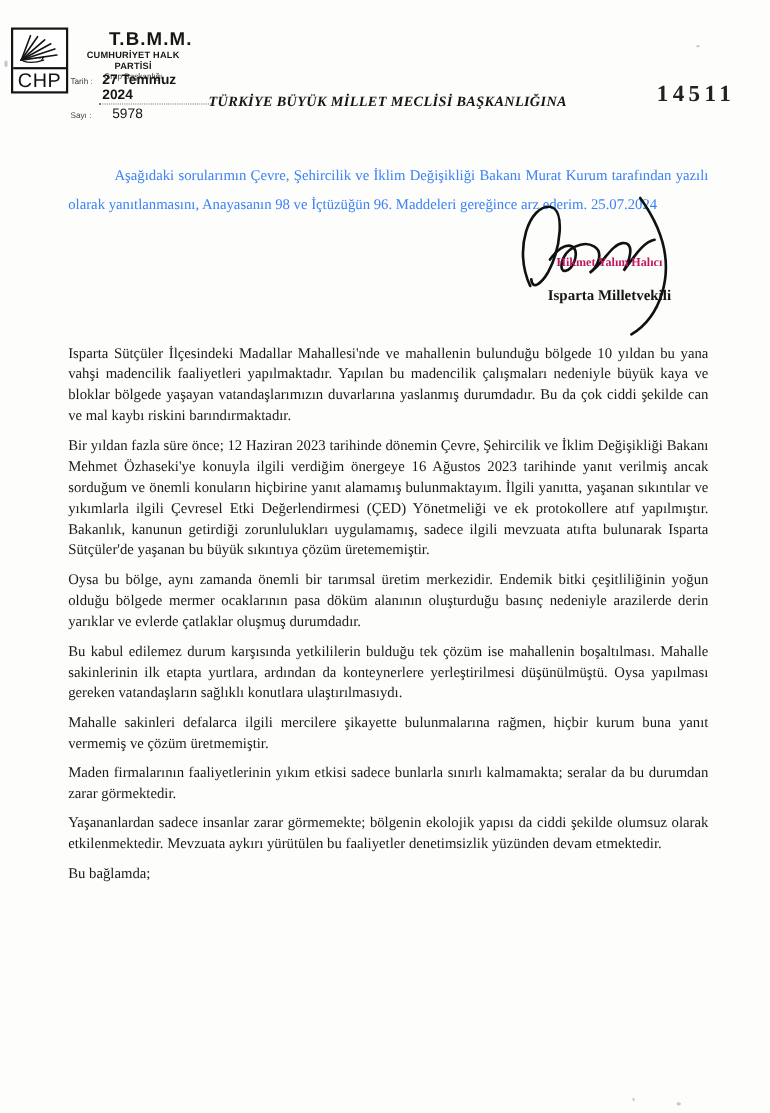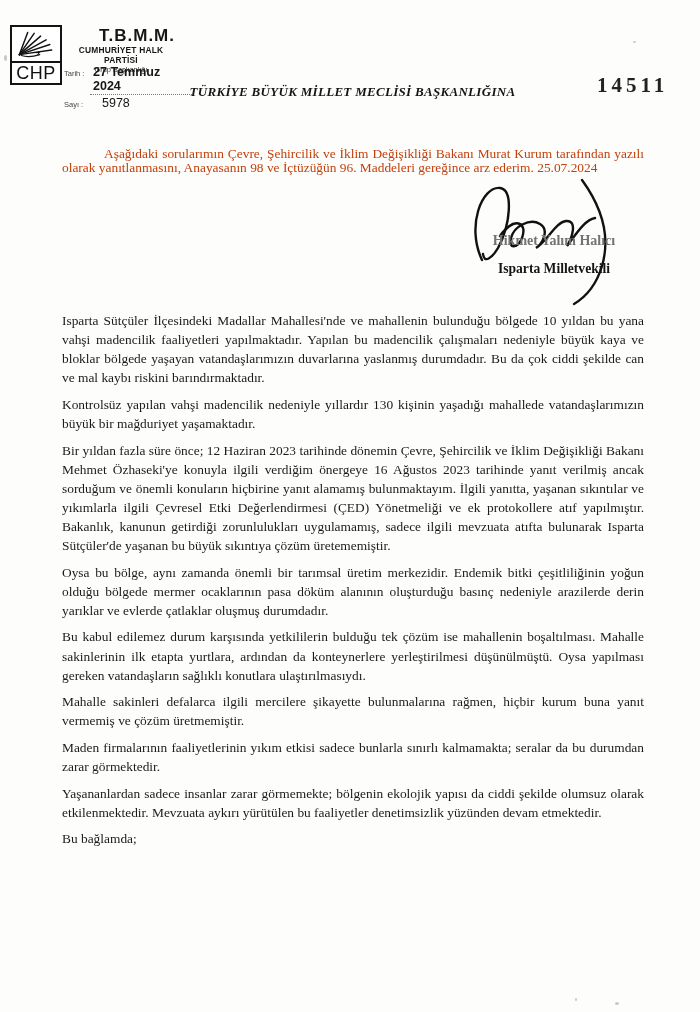--- a/index.html
+++ b/index.html
@@ -44,32 +44,32 @@
     position:absolute;left:100px;right:95px;top:84px;
     text-align:center;font-weight:bold;font-size:13px;letter-spacing:.3px;color:#151515;font-style:italic;
   }
   .doc-number{
     position:absolute;left:597px;top:73px;
     font-size:21px;letter-spacing:4px;color:#222;font-weight:600;
   }
   
   .intro{
     position:absolute;left:62px;right:56px;top:147px;
-    font-size:13.4px;line-height:14px;text-align:justify;text-indent:42px;color:#c2410c;
+    font-size:13.4px;line-height:26px;text-align:justify;text-indent:42px;color:#3b82f6;
   }
   .body-text{position:absolute;left:62px;right:56px;top:311px;}
   .body-text p{
     margin:0 0 7.5px 0;font-size:13.4px;line-height:19.1px;
     text-align:justify;color:#1a1a1a;
   }
   
   .sig-svg{position:absolute;left:456px;top:174px;}
   .sig-name{
     position:absolute;left:448px;top:233px;width:212px;text-align:center;
-    font-weight:bold;font-size:14px;color:#737373;
+    font-weight:bold;font-size:11px;color:#be185d;
   }
   .sig-role{
     position:absolute;left:448px;top:261px;width:212px;text-align:center;
     font-weight:bold;font-size:13.6px;color:#151515;
   }
   
   .speck{position:absolute;background:#9a9a9a;border-radius:50%;opacity:.55;}
   .s1{left:4px;top:55px;width:3px;height:6px;}
   .s2{left:575px;top:998px;width:2px;height:3px;}
   .s3{left:615px;top:1002px;width:4px;height:3px;}
@@ -123,21 +123,20 @@
       <path d="M26,86 C10,52 26,12 44,14 C58,16 54,52 42,74 C36,84 28,90 27,80"></path>
       <path d="M44,62 C58,42 72,48 66,64 C62,74 52,76 55,64 C58,52 74,44 84,50 C94,56 86,70 80,74 C92,66 100,48 110,47 C122,46 116,64 111,72 C119,62 128,46 139,44"></path>
       <path d="M126,6 C142,28 156,58 146,92 C140,112 128,124 118,130"></path>
     </g>
   </svg>
   <div class="sig-name">Hikmet Yalım Halıcı</div>
   <div class="sig-role">Isparta Milletvekili</div>
 
   <div class="body-text">
     <p>Isparta Sütçüler İlçesindeki Madallar Mahallesi'nde ve mahallenin bulunduğu bölgede 10 yıldan bu yana vahşi madencilik faaliyetleri yapılmaktadır. Yapılan bu madencilik çalışmaları nedeniyle büyük kaya ve bloklar bölgede yaşayan vatandaşlarımızın duvarlarına yaslanmış durumdadır. Bu da çok ciddi şekilde can ve mal kaybı riskini barındırmaktadır.</p>
-    <p>Kontrolsüz yapılan vahşi madencilik nedeniyle yıllardır 130 kişinin yaşadığı mahallede vatandaşlarımızın büyük bir mağduriyet yaşamaktadır.</p>
     <p>Bir yıldan fazla süre önce; 12 Haziran 2023 tarihinde dönemin Çevre, Şehircilik ve İklim Değişikliği Bakanı Mehmet Özhaseki'ye konuyla ilgili verdiğim önergeye 16 Ağustos 2023 tarihinde yanıt verilmiş ancak sorduğum ve önemli konuların hiçbirine yanıt alamamış bulunmaktayım. İlgili yanıtta, yaşanan sıkıntılar ve yıkımlarla ilgili Çevresel Etki Değerlendirmesi (ÇED) Yönetmeliği ve ek protokollere atıf yapılmıştır. Bakanlık, kanunun getirdiği zorunlulukları uygulamamış, sadece ilgili mevzuata atıfta bulunarak Isparta Sütçüler'de yaşanan bu büyük sıkıntıya çözüm üretememiştir.</p>
     <p>Oysa bu bölge, aynı zamanda önemli bir tarımsal üretim merkezidir. Endemik bitki çeşitliliğinin yoğun olduğu bölgede mermer ocaklarının pasa döküm alanının oluşturduğu basınç nedeniyle arazilerde derin yarıklar ve evlerde çatlaklar oluşmuş durumdadır.</p>
     <p>Bu kabul edilemez durum karşısında yetkililerin bulduğu tek çözüm ise mahallenin boşaltılması. Mahalle sakinlerinin ilk etapta yurtlara, ardından da konteynerlere yerleştirilmesi düşünülmüştü. Oysa yapılması gereken vatandaşların sağlıklı konutlara ulaştırılmasıydı.</p>
     <p>Mahalle sakinleri defalarca ilgili mercilere şikayette bulunmalarına rağmen, hiçbir kurum buna yanıt vermemiş ve çözüm üretmemiştir.</p>
     <p>Maden firmalarının faaliyetlerinin yıkım etkisi sadece bunlarla sınırlı kalmamakta; seralar da bu durumdan zarar görmektedir.</p>
     <p>Yaşananlardan sadece insanlar zarar görmemekte; bölgenin ekolojik yapısı da ciddi şekilde olumsuz olarak etkilenmektedir. Mevzuata aykırı yürütülen bu faaliyetler denetimsizlik yüzünden devam etmektedir.</p>
     <p>Bu bağlamda;</p>
   </div>
 
   <div class="speck s1"></div>

